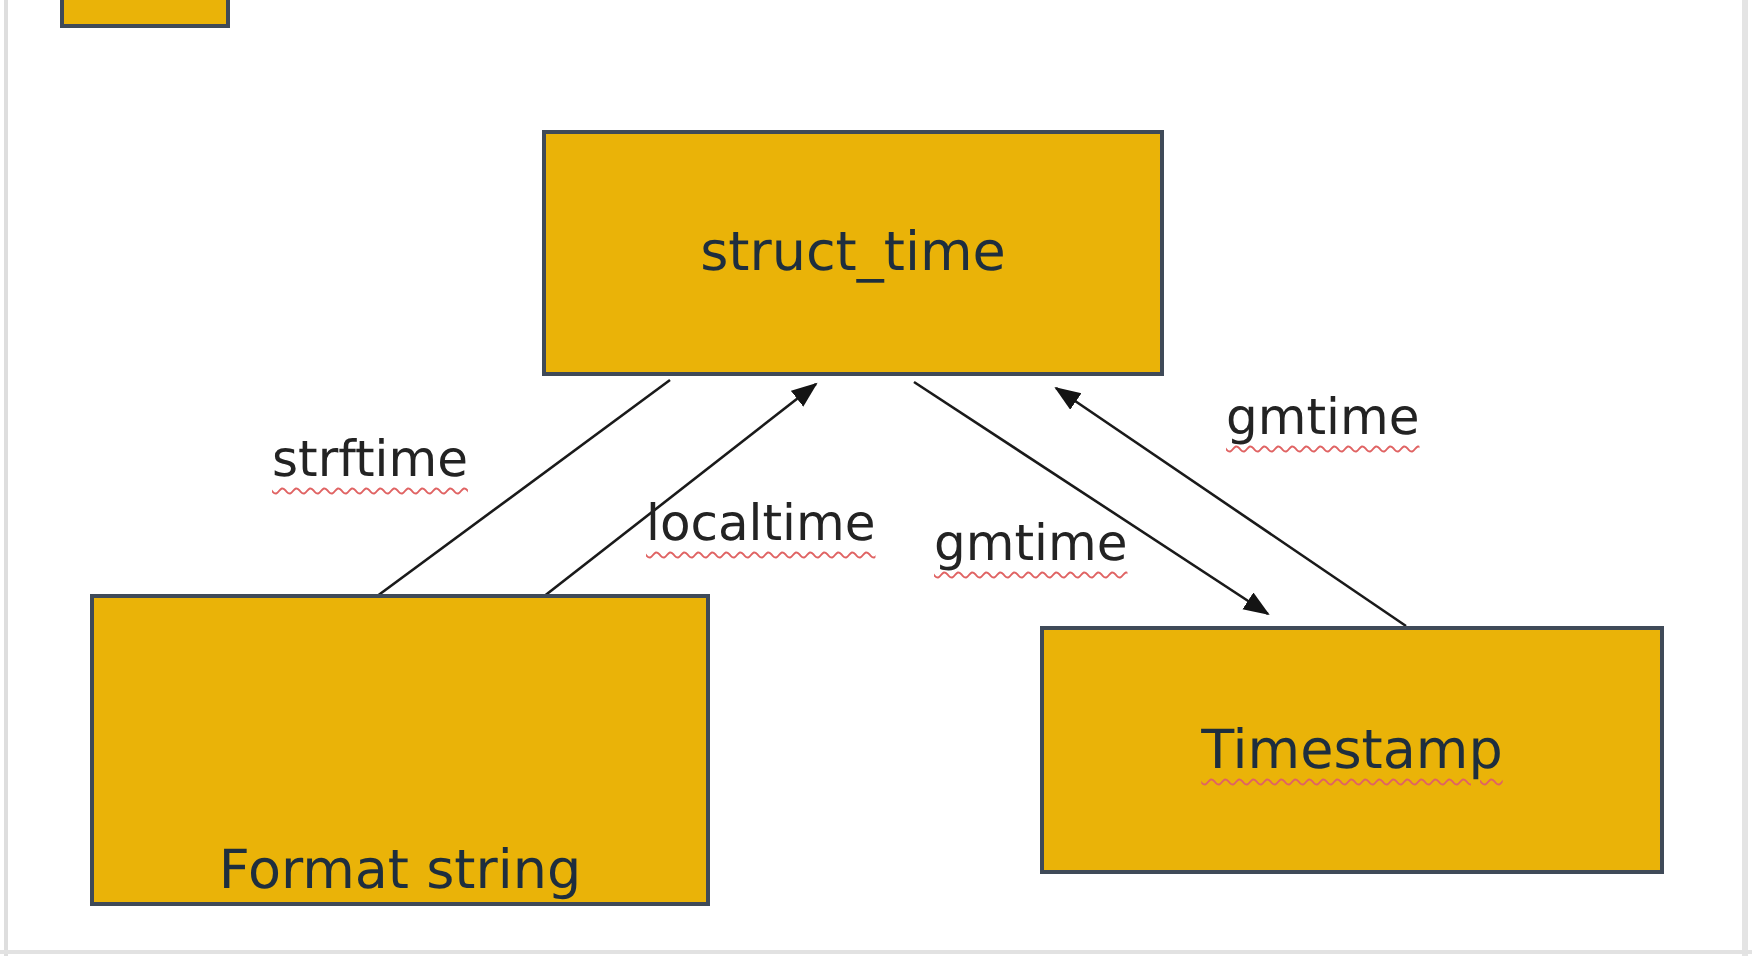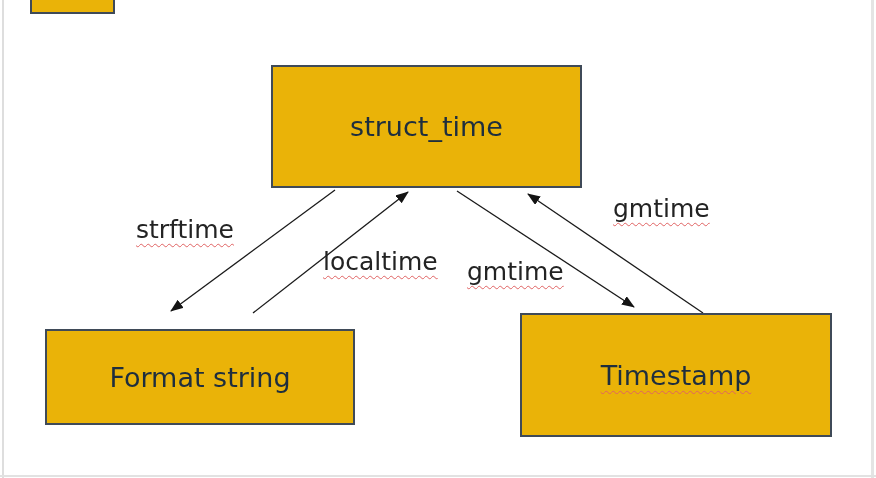--- a/index.html
+++ b/index.html
@@ -14,21 +14,21 @@
   .frame-bottom{position:absolute;left:0;top:475px;width:876px;height:2px;background:#e2e2e2;}
 
   
   .node{
     position:absolute;box-sizing:border-box;
     background:#eab308;border:2px solid #3f4a58;
     display:flex;align-items:center;justify-content:center;
     color:#1e2e3e;font-size:27px;
   }
   #node-struct-time{left:271px;top:65px;width:311px;height:123px;}
-  #node-format-string{left:45px;top:329px;width:310px;height:96px;}
+  #node-format-string{left:45px;top:297px;width:310px;height:156px;align-items:flex-end;}
   #node-timestamp{left:520px;top:313px;width:312px;height:124px;text-align:right;}
 
   
   #box-fragment{left:30px;top:-6px;width:85px;height:20px;}
 
   
   .arrows{position:absolute;left:0;top:0;pointer-events:none;}
 
   
   .edge-label{

